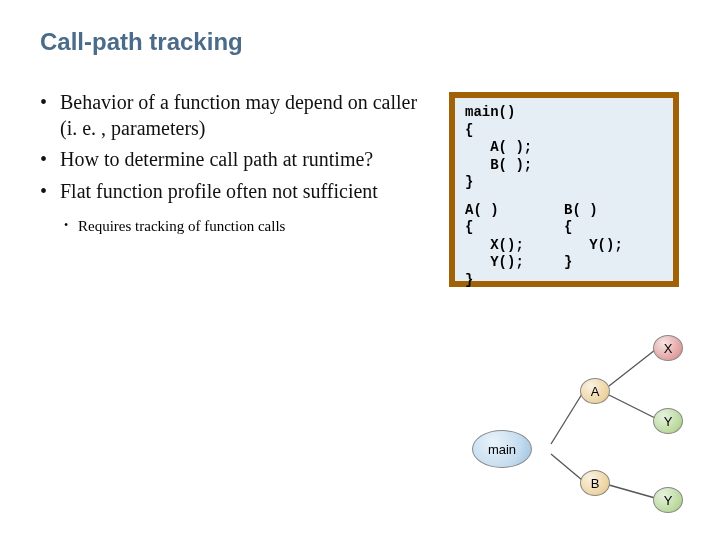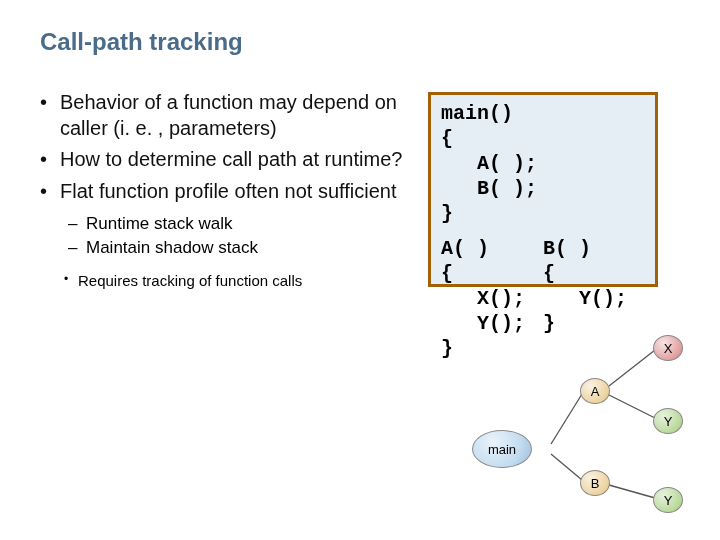--- a/index.html
+++ b/index.html
@@ -17,20 +17,21 @@
     top: 28px;
     font-size: 24px;
     font-weight: bold;
     color: #4a6b8a;
   }
   .content-col {
     position: absolute;
     left: 40px;
     top: 90px;
     width: 380px;
+    font-family: Liberation Serif, serif;
   }
   .bullets-outer {
     list-style: none;
     font-size: 20px;
     color: #111;
     line-height: 1.28;
   }
   .bullets-outer > li {
     position: relative;
     padding-left: 20px;
@@ -71,29 +72,29 @@
   }
   .bullets-subsub > li::before {
     content: "•";
     position: absolute;
     left: 0;
     top: 0;
     font-size: 12px;
   }
   .codebox {
     position: absolute;
-    left: 428px;
+    left: 449px;
     top: 92px;
     width: 230px;
     height: 195px;
     background: #e5eef5;
-    border: 3px solid #a16207;
+    border: 6px solid #a16207;
     padding: 6px 10px 6px 10px;
     font-family: "Courier New", monospace;
-    font-size: 20px;
+    font-size: 14px;
     font-weight: bold;
     line-height: 1.25;
     color: #000;
   }
   .code-row { display: flex; }
   .code-cell { width: 50%; white-space: pre; }
   .code-top { white-space: pre; margin-bottom: 10px; }
   .node {
     position: absolute;
     font-size: 13px;
@@ -147,24 +148,20 @@
 <body>
 
 <div class="title">Call-path tracking</div>
 
 <div class="content-col">
   <ul class="bullets-outer">
     <li>Behavior of a function may depend on caller (i. e. , parameters)</li>
     <li>How to determine call path at runtime?</li>
     <li>Flat function profile often not sufficient</li>
   </ul>
-  <ul class="bullets-sub">
-    <li>Runtime stack walk</li>
-    <li>Maintain shadow stack</li>
-  </ul>
   <ul class="bullets-subsub">
     <li>Requires tracking of function calls</li>
   </ul>
 </div>
 
 <div class="codebox">
   <div class="code-top">main()
 {
    A( );
    B( );

